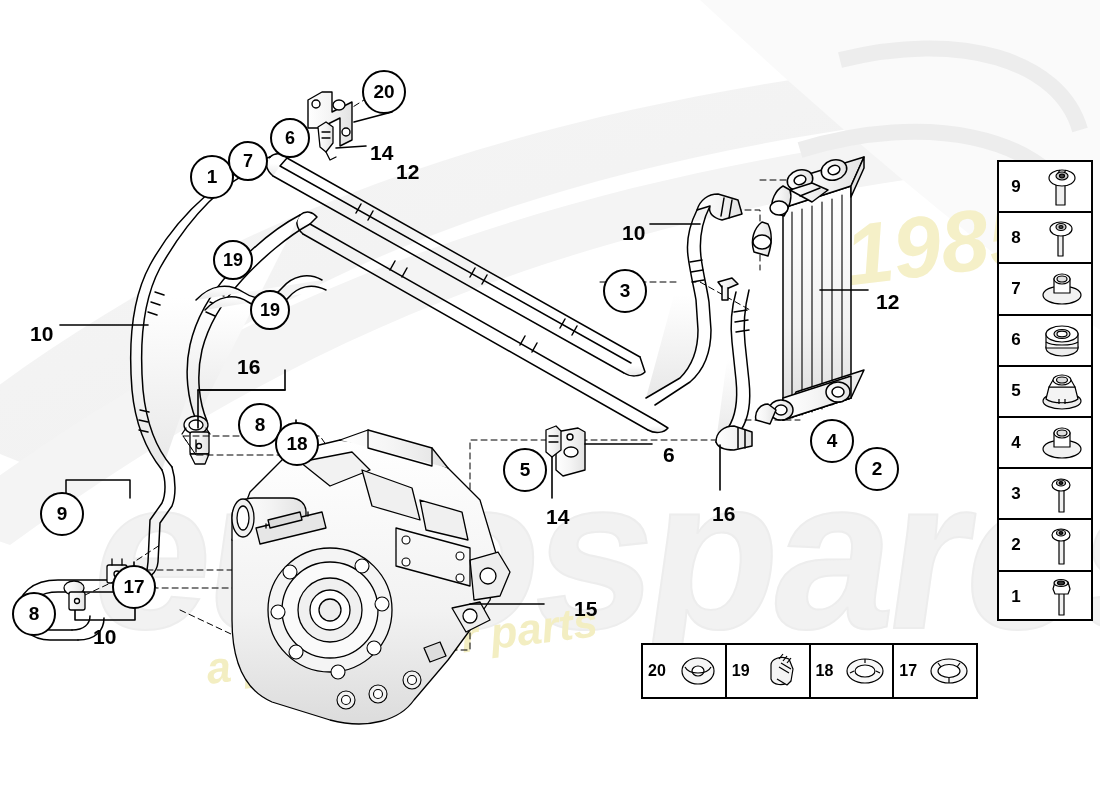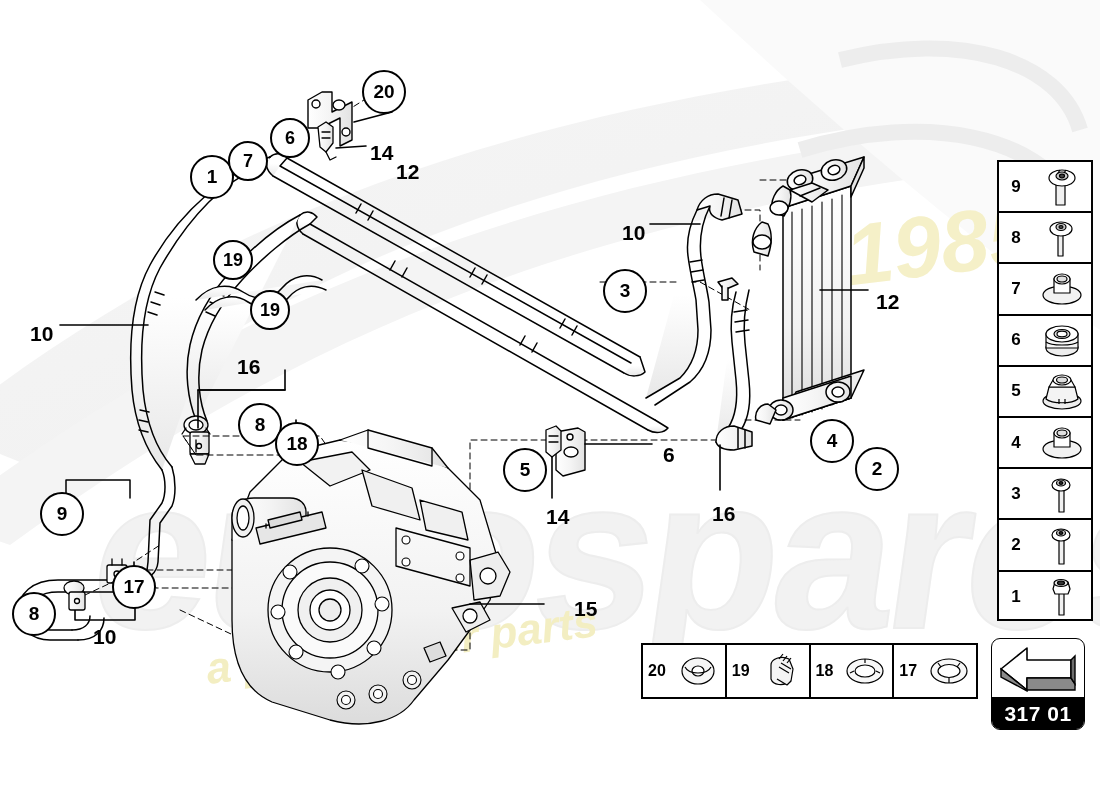--- a/index.html
+++ b/index.html
@@ -623,25 +623,14 @@
         <div class="bs-ico">
           <svg width="46" height="44" viewBox="0 0 46 44">
             <ellipse cx="23" cy="22" rx="18" ry="12" fill="#f8f8f8" stroke="#000" stroke-width="1.2"></ellipse>
             <ellipse cx="23" cy="22" rx="11" ry="6.5" fill="#fff" stroke="#000" stroke-width="1.2"></ellipse>
             <path d="M12 14 l3 4 M34 14 l-3 4 M23 34 l0 -5" fill="none" stroke="#000" stroke-width="1.2" stroke-linejoin="round"></path>
           </svg>
         </div>
       </div>
     </div>
 
-  <div id="badge">
-    <div class="b-top">
-      <svg width="82" height="48" viewBox="0 0 82 48">
-        <path d="M 30 4 L 30 16 L 74 16 L 74 34 L 30 34 L 30 46 L 4 25 Z" fill="#fff" stroke="#000" stroke-width="1.6" stroke-linejoin="round"></path>
-        <path d="M 30 46 L 4 25 L 4 33 L 30 47 Z" fill="#8a8a8a" stroke="#000" stroke-width="1.4"></path>
-        <path d="M 74 34 L 30 34 L 30 46 L 78 46 L 78 40 Z" fill="#8a8a8a" stroke="#000" stroke-width="1.4"></path>
-        <path d="M 74 16 L 78 12 L 78 40 L 74 34 Z" fill="#6e6e6e" stroke="#000" stroke-width="1.4"></path>
-      </svg>
-    </div>
-    <div class="b-bot">317 01</div>
-  </div>
 
 </div>
 
 </body></html>

